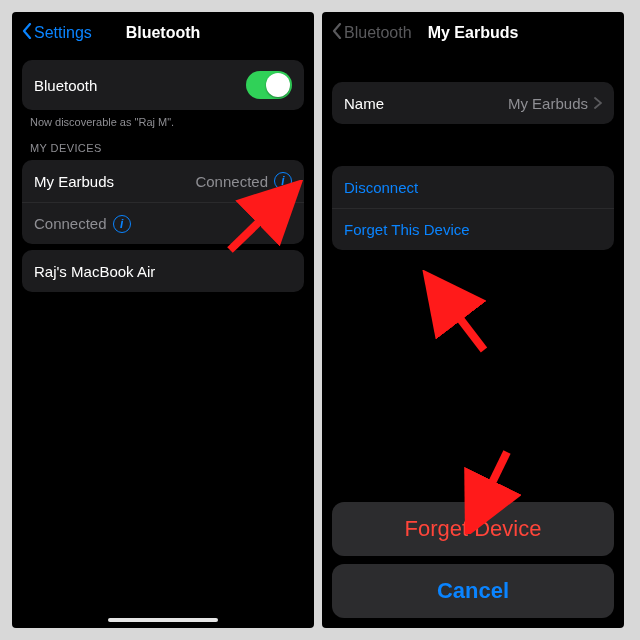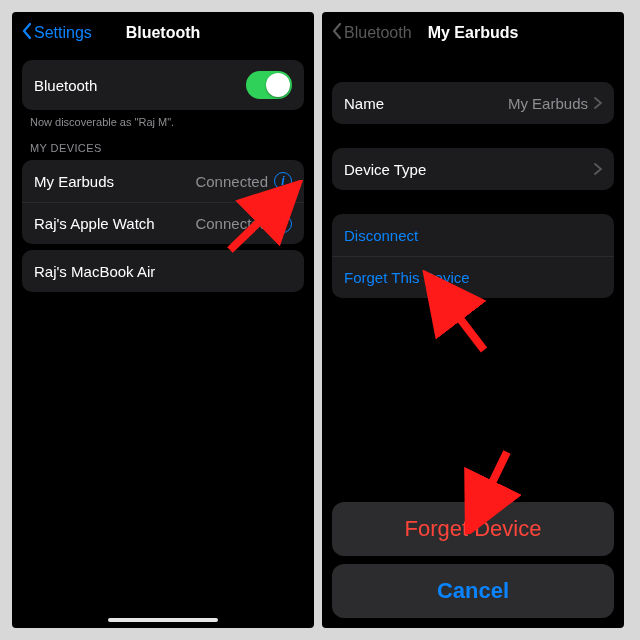--- a/index.html
+++ b/index.html
@@ -65,21 +65,20 @@
     </div>
     <div class="cell-group">
       <div class="cell">
         <span>My Earbuds</span>
         <div class="right">
           <span class="muted">Connected</span>
           <span class="info-icon">i</span>
         </div>
       </div>
       <div class="cell">
-        <span>Raj's Apple Watch</span>
         <div class="right">
           <span class="muted">Connected</span>
           <span class="info-icon">i</span>
         </div>
       </div>
     </div>
 
     <div class="cell-group">
       <div class="cell">
         <span>Raj's MacBook Air</span>
@@ -124,32 +123,20 @@
             <svg width="8" height="12" viewBox="0 0 8 12">
                 <path d="M1 1 L7 6 L1 11" stroke="#5a5a5d" stroke-width="1.8" fill="none" stroke-linecap="round"></path>
               </svg>
           </span>
         </div>
       </div>
     </div>
 
     <div style="height:18px;"></div>
 
-    <div class="cell-group">
-      <div class="cell">
-        <span>Device Type</span>
-        <div class="right">
-          <span class="chevron">
-            <svg width="8" height="12" viewBox="0 0 8 12">
-                <path d="M1 1 L7 6 L1 11" stroke="#5a5a5d" stroke-width="1.8" fill="none" stroke-linecap="round"></path>
-              </svg>
-          </span>
-        </div>
-      </div>
-    </div>
 
     <div style="height:18px;"></div>
 
     <div class="cell-group">
       <div class="cell">
         <span class="blue">Disconnect</span>
       </div>
       <div class="cell">
         <span class="blue">Forget This Device</span>
       </div>

